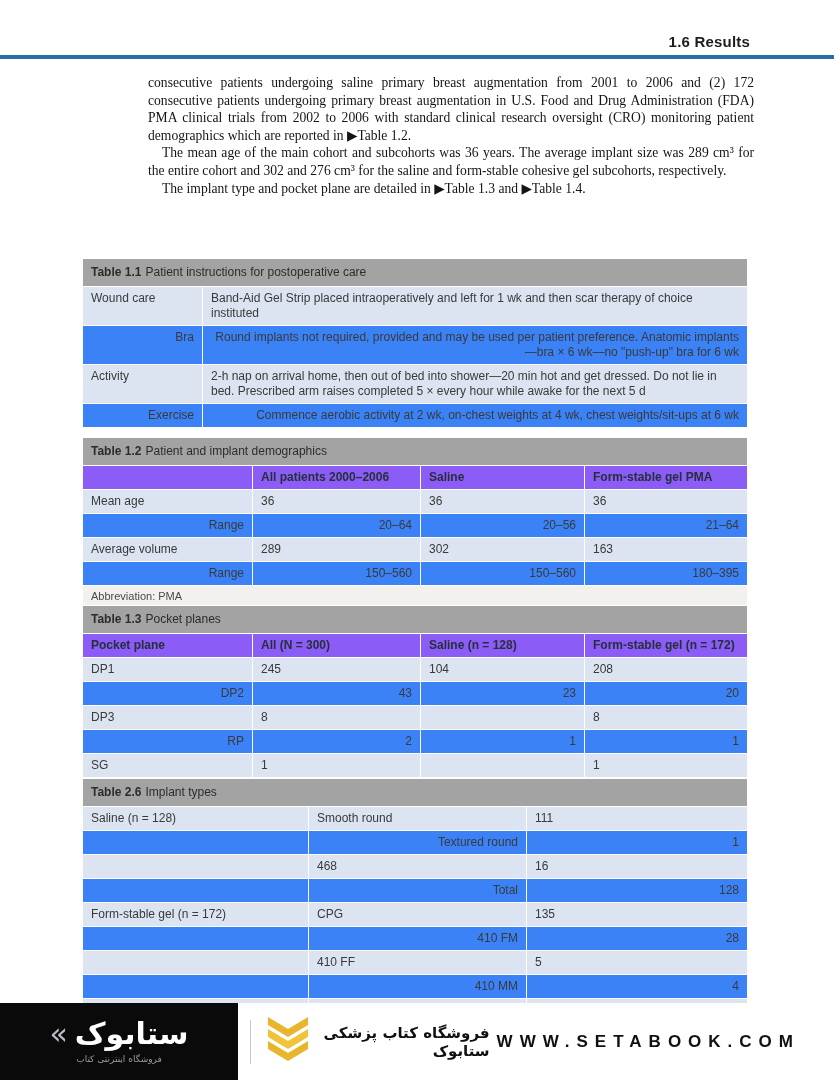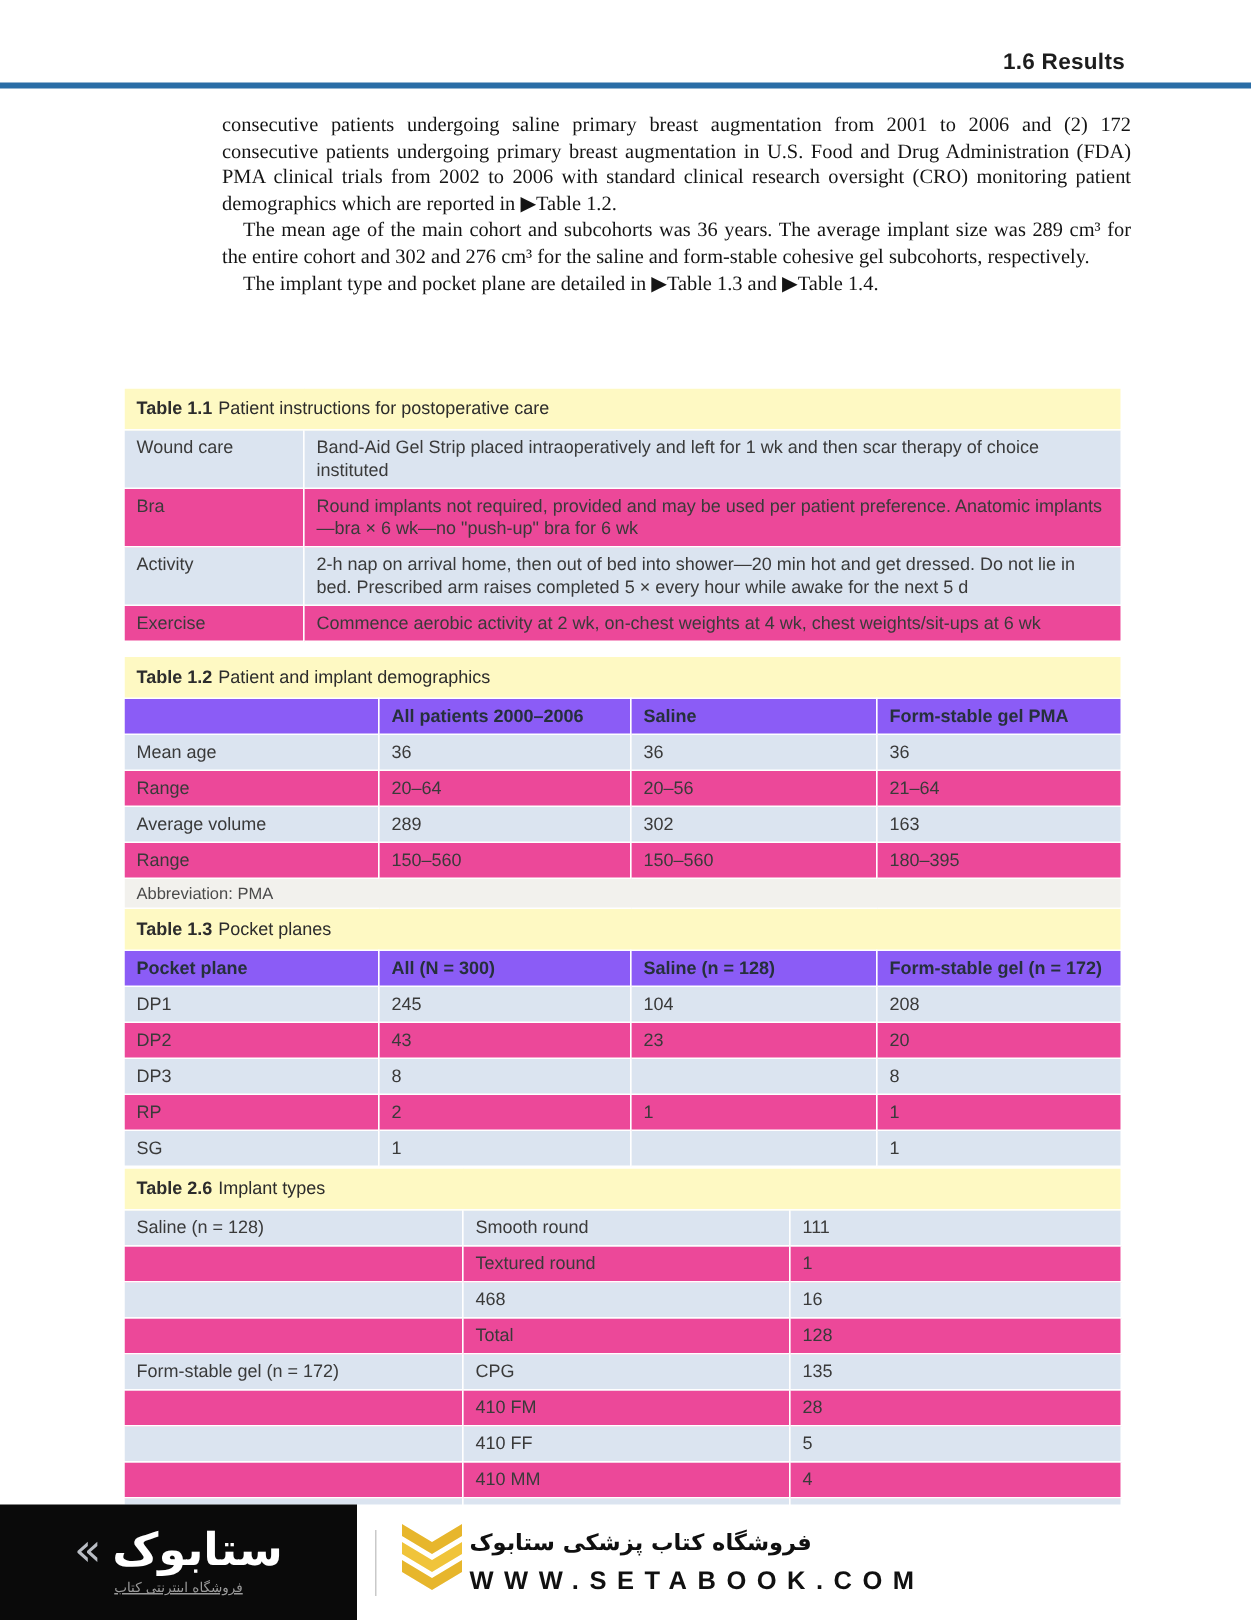--- a/index.html
+++ b/index.html
@@ -29,25 +29,25 @@
   table.tbl {
     position:absolute; left:82px; width:666px;
     border-collapse:collapse; table-layout:fixed;
     font-family:"Liberation Sans", sans-serif;
     font-size:12px; color:#3a3a3a;
   }
   table.tbl th, table.tbl td {
     border:1px solid #ffffff; padding:4px 8px; vertical-align:top;
     text-align:left; font-weight:normal; line-height:15px;
   }
-  tr.ttl th { background:#fef9c3; color:#2c2c2c; padding:6px 8px; }
+  tr.ttl th { background:#a3a3a3; color:#2c2c2c; padding:6px 8px; }
   tr.ttl b { font-weight:bold; margin-right:4px; }
   tr.hdr td { background:#8b5cf6; font-weight:bold; color:#26303c; }
   tr.ra td { background:#dbe4f0; }
-  tr.rb td { background:#ec4899; }
+  tr.rb td { background:#3b82f6;text-align:right; }
   tr.fnote td { background:#f2f1ed; font-size:11px; color:#4a4a4a; padding:3px 8px; }
   #table-1-1 { top:258px; }
   #table-1-2 { top:437px; }
   #table-1-3 { top:605px; }
   #table-1-4 { top:778px; }
   
   .footer {
     position:absolute; top:1003px; left:0; width:834px; height:77px;
     display:flex; align-items:center; background:#ffffff;
   }
@@ -56,26 +56,26 @@
     display:flex; flex-direction:column; align-items:center; justify-content:center;
   }
   .f-brandrow { display:flex; align-items:center; gap:7px; }
   .f-chev { color:#b9bdc4; font-size:30px; line-height:26px; font-family:"DejaVu Sans",sans-serif; }
   .f-brand {
     color:#ffffff; font-family:"DejaVu Sans", sans-serif;
     font-size:30px; font-weight:bold; line-height:30px;
   }
   .f-tag {
     color:#9a9a9a; font-family:"DejaVu Sans", sans-serif;
-    font-size:9px; margin-top:5px;text-decoration:underline;
+    font-size:9px; margin-top:5px;
   }
   .f-div { width:1px; height:44px; background:#c9c9c9; margin-left:12px; flex:0 0 auto; }
   .f-logo { margin-left:12px; flex:0 0 auto; }
   .f-right {
-    flex:1; display:flex; flex-direction:column; align-items:flex-start;
+    flex:1; display:flex; align-items:center;
     padding-right:34px; gap:7px;
   }
   .f-store {
     font-family:"DejaVu Sans", sans-serif; font-size:15px; font-weight:bold; color:#101010;
   }
   .f-url {
     font-family:"Liberation Sans", sans-serif; font-size:17px; font-weight:bold;
     color:#101010; letter-spacing:7px;
   }
 </style>

